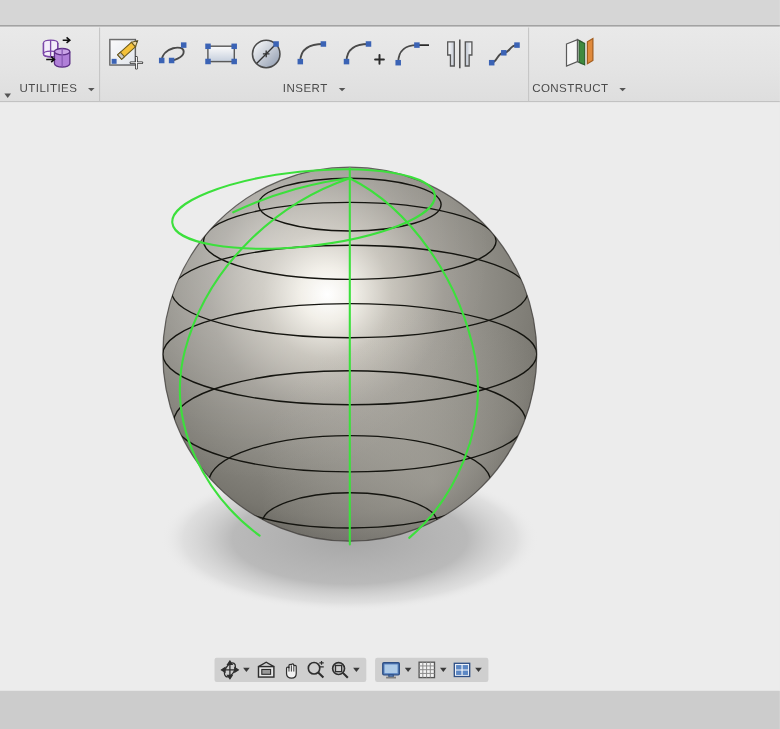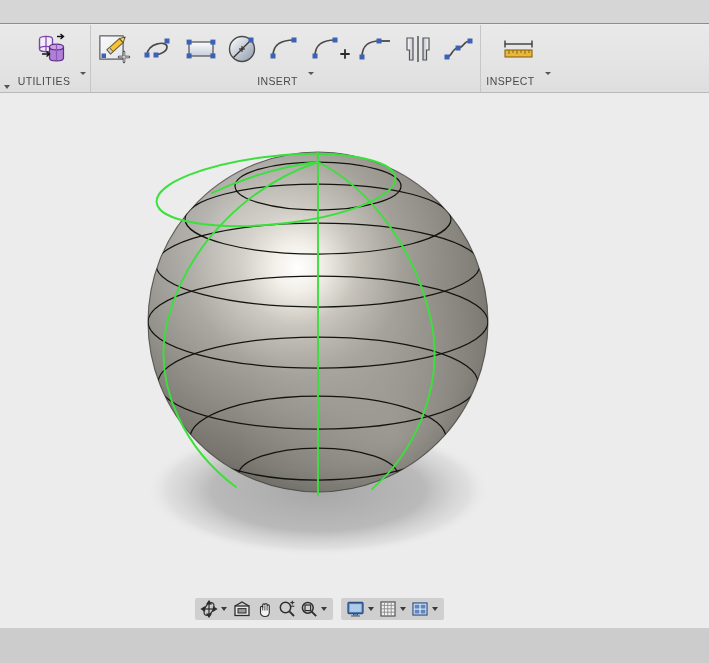--- a/index.html
+++ b/index.html
@@ -34,21 +34,21 @@
     box-sizing:border-box;
   }
   .panel + .panel{border-left:1px solid #c6c6c6;}
   .panel .icons{
     display:flex;align-items:center;justify-content:center;
     flex:1 1 auto;gap:0px;padding:0 4px;
   }
   .panel .plabel{
     font-size:10.5px;color:#4a4a4a;letter-spacing:.4px;
     height:18px;line-height:18px;white-space:nowrap;
-    display:flex;gap:10px;
+    display:flex;align-items:center;gap:10px;
     padding:0 4px 2px 4px;
   }
   .caret{
     width:0;height:0;border-left:3.5px solid transparent;border-right:3.5px solid transparent;
     border-top:4px solid #555;display:inline-block;margin-bottom:-1px;
   }
   .caret.sm{border-left-width:3px;border-right-width:3px;border-top-width:3.5px;}
   .btn{
     width:40px;height:42px;display:flex;align-items:center;justify-content:center;
     cursor:default;border:1px solid transparent;border-radius:2px;
@@ -269,47 +269,41 @@
             <rect x="26.5" y="4.5" width="5" height="5" fill="#3b63b5"></rect>
           </svg>
         </div>
       </div>
       <div class="plabel">
         <span>INSERT</span>
         <span class="caret sm"></span>
       </div>
     </div>
 
-
-    <div class="panel" style="width:76px">
+    <div class="panel" style="width:92px">
       <div class="icons">
         <div class="btn">
-          <svg width="38" height="30" viewBox="0 0 38 30">
-            <g stroke="#3a3a3a" stroke-width="1.4">
-              <line x1="5" y1="10" x2="32" y2="10"></line>
-              <line x1="5" y1="6.5" x2="5" y2="13.5"></line>
-              <line x1="32" y1="6.5" x2="32" y2="13.5"></line>
-            </g>
-            <rect x="5" y="16" width="27" height="7" fill="#e9b73c" stroke="#8a6613" stroke-width="1.1"></rect>
-            <g stroke="#8a6613" stroke-width="1">
-              <line x1="9" y1="16" x2="9" y2="20"></line>
-                <line x1="13" y1="16" x2="13" y2="19"></line>
-              <line x1="17" y1="16" x2="17" y2="20"></line>
-                <line x1="21" y1="16" x2="21" y2="19"></line>
-              <line x1="25" y1="16" x2="25" y2="20"></line>
-                <line x1="29" y1="16" x2="29" y2="19"></line>
-            </g>
+          <svg width="36" height="34" viewBox="0 0 36 34">
+
+            <polygon points="6,8 16,4 16,24 6,28" fill="#f6f6f6" stroke="#5a5a5a" stroke-width="1.1"></polygon>
+            <polygon points="16,4 20,6 20,26 16,24" fill="#dcdcdc" stroke="#5a5a5a" stroke-width="1.1"></polygon>
+
+            <polygon points="16,4 20,6 20,26 16,24" fill="#3d7a3d" opacity=".0"></polygon>
+            <polygon points="17.5,5 22.5,7.5 22.5,27 17.5,24.5" fill="#3f8a3f" stroke="#2c5f2c" stroke-width="1"></polygon>
+
+            <polygon points="25,6 30,3 30,23 25,26" fill="#e08a3c" stroke="#a35d1d" stroke-width="1.1"></polygon>
           </svg>
         </div>
       </div>
       <div class="plabel">
-        <span>INSPECT</span>
+        <span>CONSTRUCT</span>
         <span class="caret sm"></span>
       </div>
     </div>
+
 
   </div>
 
   <div class="canvas">
     <svg width="709" height="535" viewBox="0 0 709 535">
       <defs>
 
         <radialGradient id="shadowGrad" cx="50%" cy="50%" r="50%">
           <stop offset="0%" stop-color="#9a9a9a" stop-opacity=".85"></stop>
           <stop offset="62%" stop-color="#a6a6a6" stop-opacity=".72"></stop>

